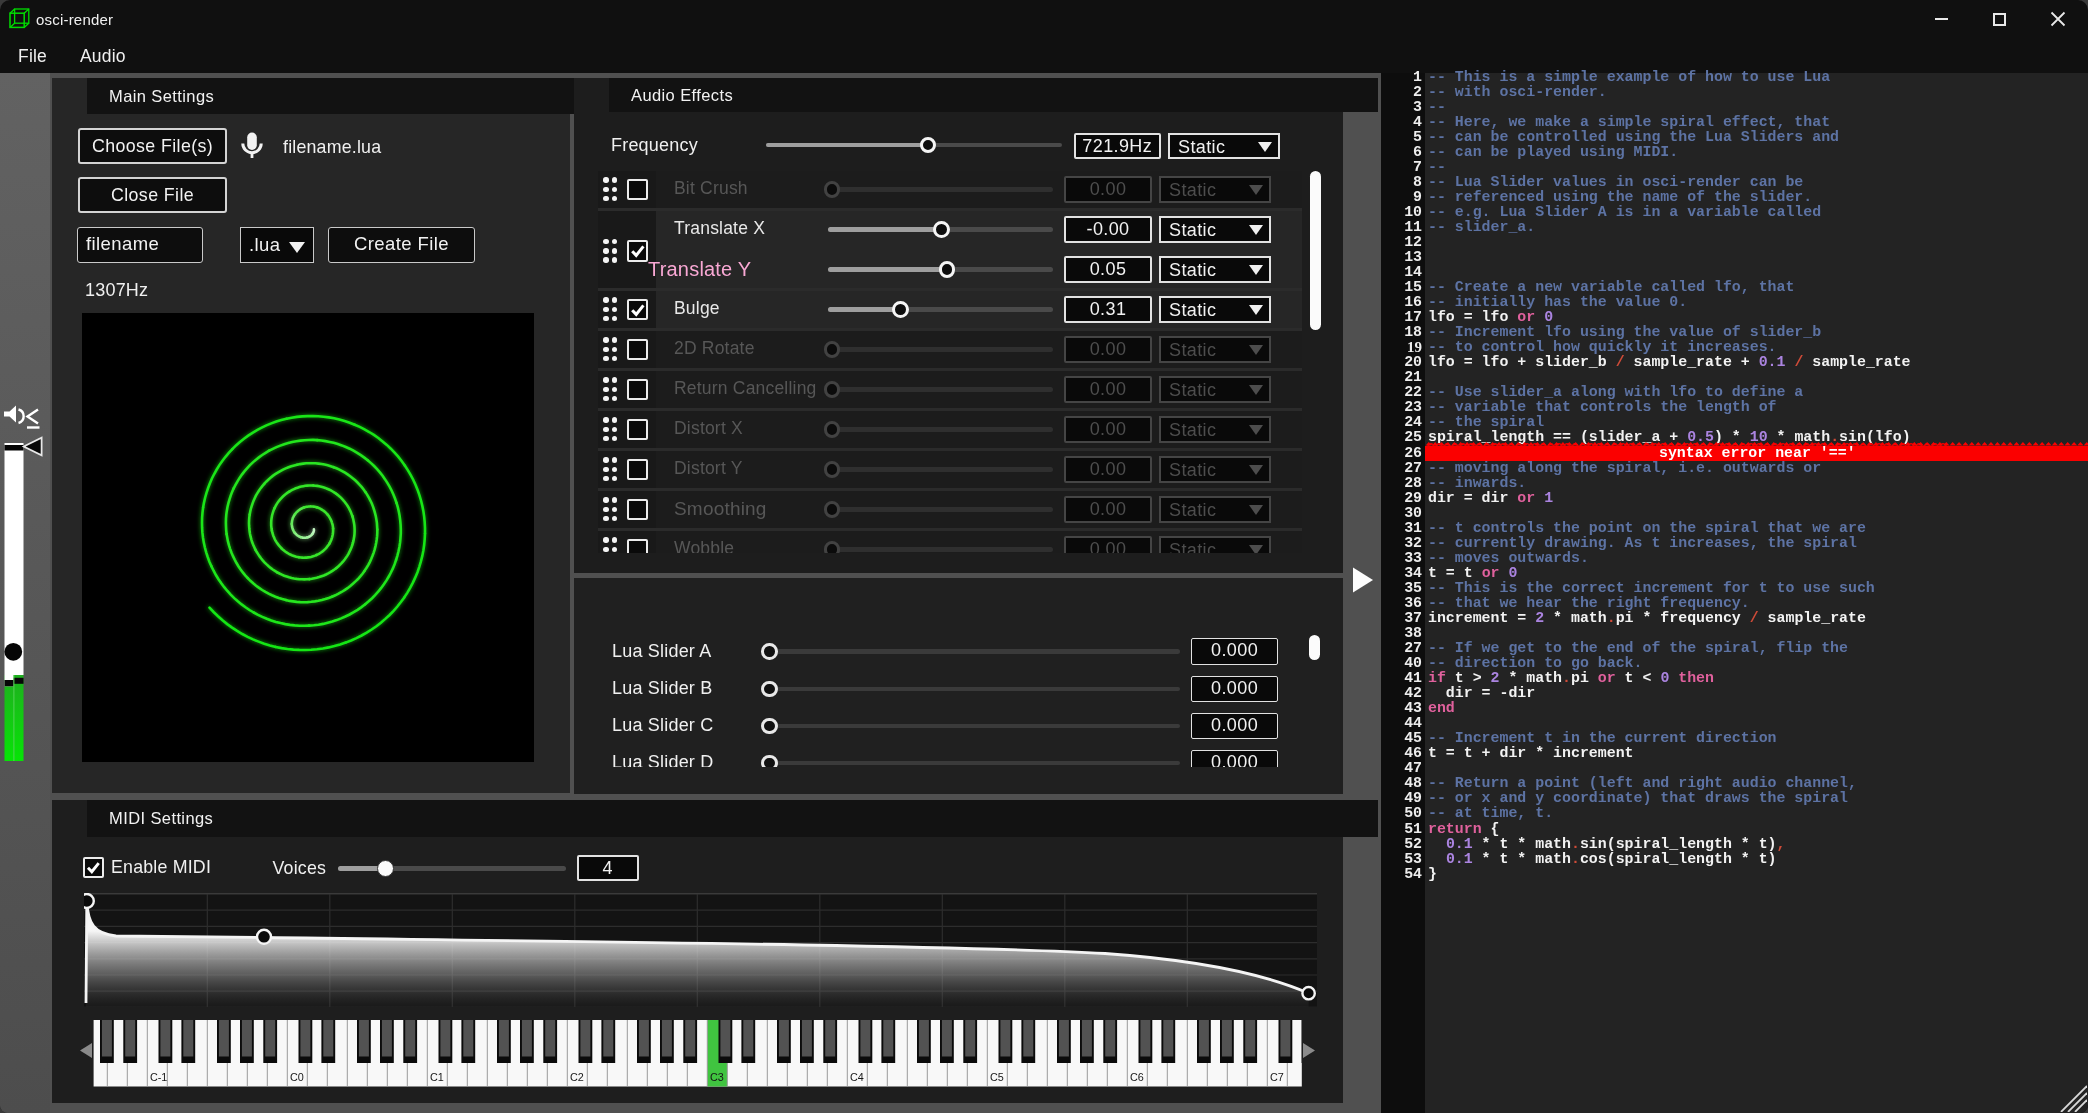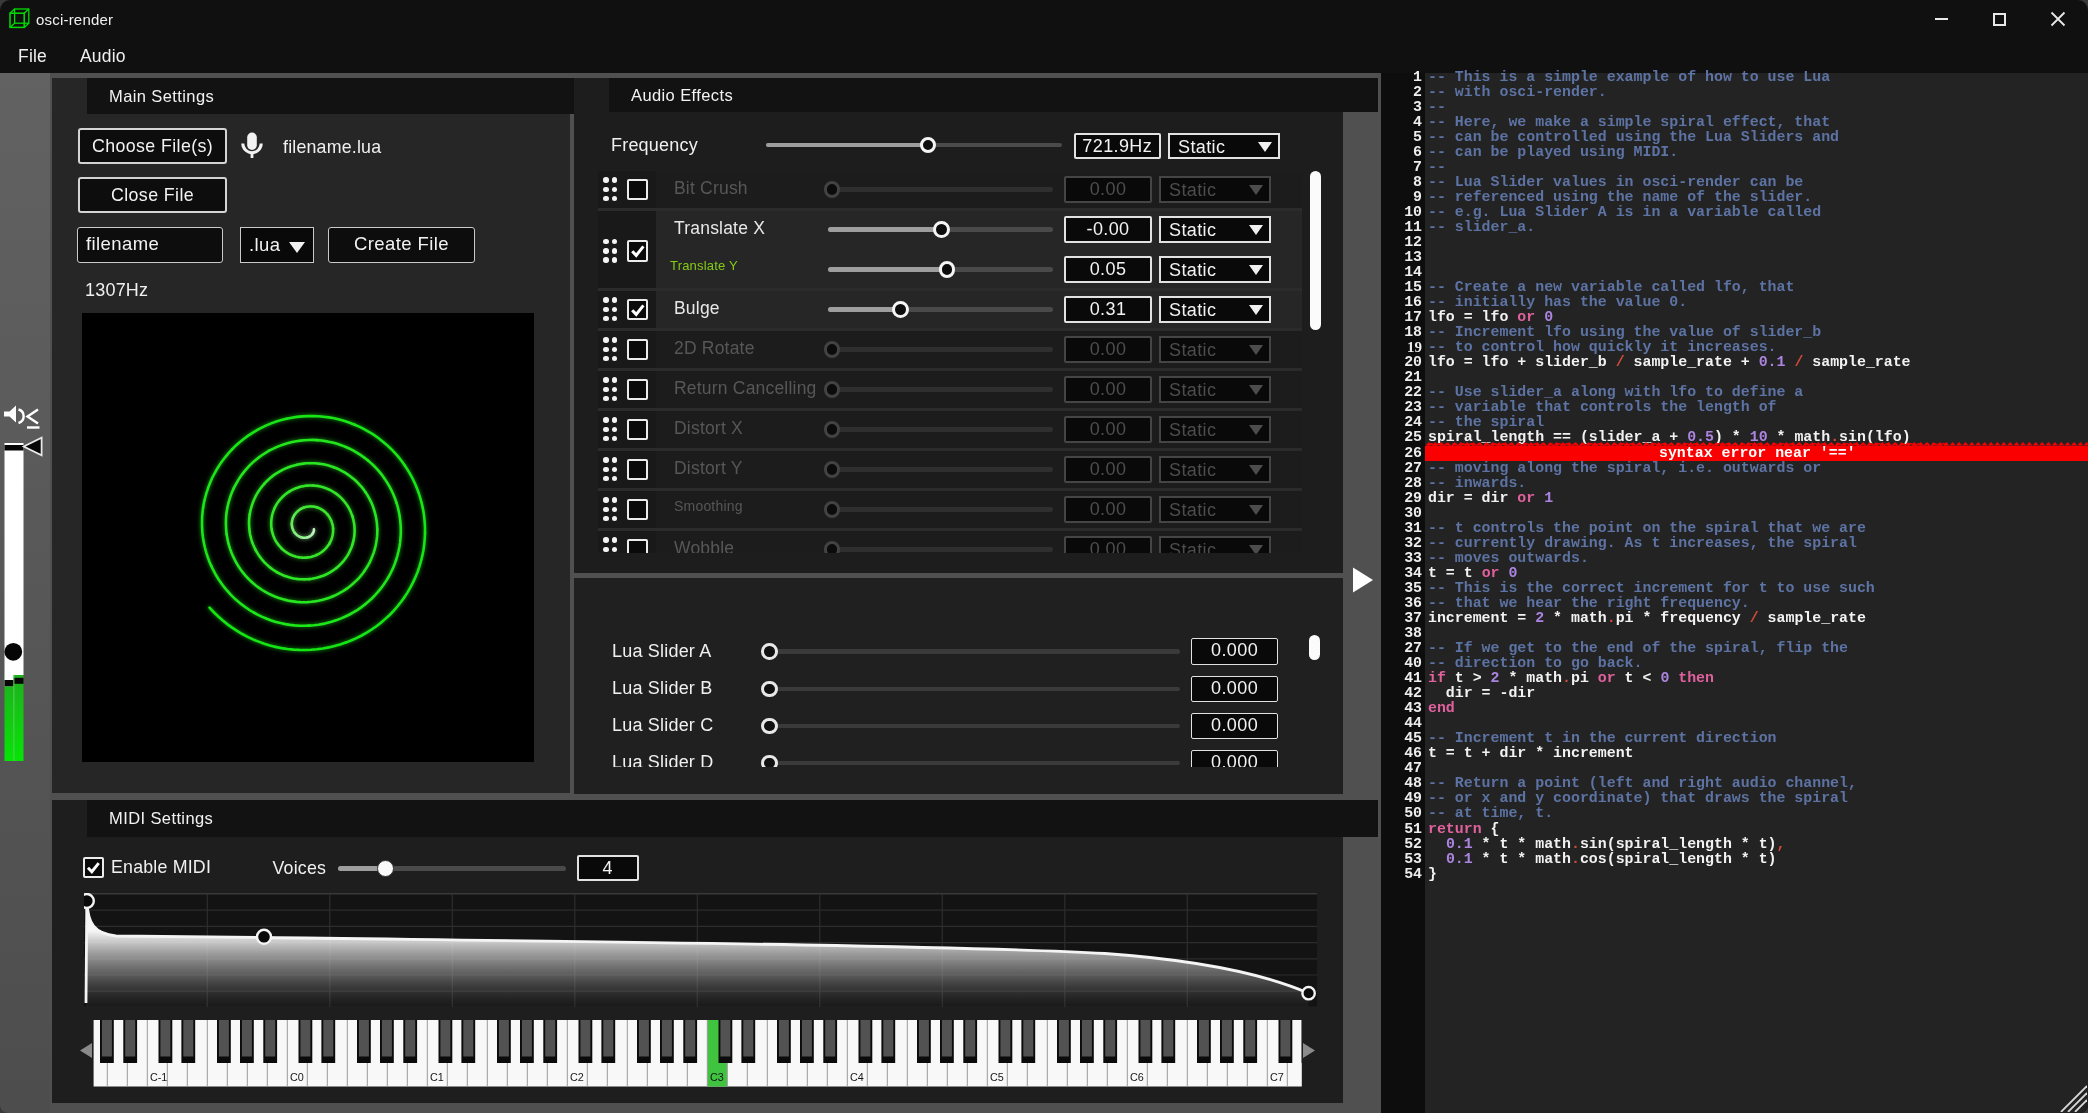--- a/index.html
+++ b/index.html
@@ -77,21 +77,21 @@
       <span style="top:9px;">Main Settings</span>
     </div>
 <div class="btn" style="left:78px;top:128px;width:149px;height:36px;font-size:17.8px;line-height:32px;">Choose File(s)</div>
 <svg class="abs" style="left:240px;top:131px" width="24" height="28" viewBox="0 0 24 28">
 <rect x="7.2" y="1.5" width="9.6" height="17.5" rx="4.8" fill="#f2f2f2"></rect>
 <path d="M2.8 12.5 a9.2 9.2 0 0 0 18.4 0" fill="none" stroke="#f2f2f2" stroke-width="3"></path>
 <rect x="10.6" y="21.5" width="2.8" height="5.5" fill="#f2f2f2"></rect>
 </svg>
 <div class="lbl" style="left:283px;top:137px;font-size:17.8px;">filename.lua</div>
 <div class="btn" style="left:78px;top:177px;width:149px;height:36px;font-size:17.8px;line-height:32px;">Close File</div>
-<div class="btn" style="left:77px;top:227px;width:146px;height:36px;font-size:18.5px;line-height:32px;text-align:left;padding-left:8px;border-width:1.6px;border-color:#c9c9c9;">filename</div>
+<div class="btn" style="left:77px;top:227px;width:126px;height:36px;font-size:18.5px;line-height:32px;text-align:left;padding-left:8px;border-width:1.6px;border-color:#c9c9c9;">filename</div>
 <div class="drop" style="left:240px;top:227px;width:74px;height:36px;border-width:1.6px;border-color:#c9c9c9;">
       <div class="t" style="top:6px;font-size:18.5px;">.lua</div>
       <div class="tri" style="left:48px;top:14px;border-left-width:8px;border-right-width:8px;border-top-width:11px;"></div>
     </div>
 <div class="btn" style="left:328px;top:227px;width:147px;height:36px;font-size:18.5px;line-height:32px;border-width:1.6px;border-color:#c9c9c9;">Create File</div>
 <div class="lbl" style="left:85px;top:280px;font-size:18px;">1307Hz</div>
 <div class="abs" style="left:82px;top:313px;width:452px;height:449px;background:#000;"></div>
 <svg class="abs" style="left:82px;top:313px" width="452" height="449" viewBox="82 313 452 449">
       <g fill="none" stroke-width="3.4" stroke-linecap="round" opacity="0.55" filter="url(#blur1)">
         <path d="M313.9,529.4 L313.9,529.7 L313.9,530.1 L313.9,530.5 L313.8,530.9 L313.7,531.2 L313.6,531.6 L313.5,532.0 L313.3,532.4 L313.2,532.7 L313.0,533.1 L312.7,533.5 L312.5,533.8" stroke="rgb(195,246,195)"></path>
@@ -262,21 +262,21 @@
         </svg>
 <div class="lbl" style="left:674px;top:218.4px;font-size:17.5px;color:#e8e8e8;">Translate X</div>
 <div class="track" style="left:828px;top:227.1px;width:225px;height:4.6px;background:#4a4a4a;"></div>
 <div class="track" style="left:828px;top:227.1px;width:113.39999999999998px;height:4.6px;background:#9e9e9e;"></div>
 <div class="knob" style="left:933.0px;top:221.0px;width:16.8px;height:16.8px;border:3.4px solid #f5f5f5;background:#0d0d0d;"></div>
 <div class="vbox" style="left:1064px;top:216.20000000000002px;width:88px;height:26.5px;font-size:18px;line-height:22.5px;">-0.00</div>
 <div class="drop" style="left:1159px;top:216.20000000000002px;width:112px;height:26.5px;">
           <div class="t" style="top:1.8px;font-size:18px;">Static</div>
           <div class="tri" style="left:88px;top:7.3px;"></div>
         </div>
-<div class="lbl" style="left:670px;top:258.4px;font-size:13px;color:#84cc16;">Translate Y</div>
+<div class="lbl" style="left:648px;top:258.4px;font-size:20px;color:#f9a8d4;">Translate Y</div>
 <div class="track" style="left:828px;top:267.09999999999997px;width:225px;height:4.6px;background:#4a4a4a;"></div>
 <div class="track" style="left:828px;top:267.09999999999997px;width:119px;height:4.6px;background:#9e9e9e;"></div>
 <div class="knob" style="left:938.6px;top:261.0px;width:16.8px;height:16.8px;border:3.4px solid #f5f5f5;background:#0d0d0d;"></div>
 <div class="vbox" style="left:1064px;top:256.2px;width:88px;height:26.5px;font-size:18px;line-height:22.5px;">0.05</div>
 <div class="drop" style="left:1159px;top:256.2px;width:112px;height:26.5px;">
           <div class="t" style="top:1.8px;font-size:18px;">Static</div>
           <div class="tri" style="left:88px;top:7.3px;"></div>
         </div>
 <div class="abs" style="left:656px;top:290.5px;width:646px;height:37.7px;background:#262626;"></div>
 <div class="abs" style="left:598px;top:290.5px;width:58px;height:37.7px;background:#191919;"></div>
@@ -369,21 +369,21 @@
         </div>
 <div class="abs" style="left:656px;top:490.5px;width:646px;height:37.7px;background:#1c1c1c;"></div>
 <div class="abs" style="left:598px;top:490.5px;width:58px;height:37.7px;background:#191919;"></div>
 <div class="dot" style="left:603.1999999999999px;top:497.45000000000005px;"></div>
 <div class="dot" style="left:603.1999999999999px;top:506.65000000000003px;"></div>
 <div class="dot" style="left:603.1999999999999px;top:515.85px;"></div>
 <div class="dot" style="left:611.9px;top:497.45000000000005px;"></div>
 <div class="dot" style="left:611.9px;top:506.65000000000003px;"></div>
 <div class="dot" style="left:611.9px;top:515.85px;"></div>
 <div class="cb" style="left:626.5px;top:498.65000000000003px;"></div>
-<div class="lbl" style="left:674px;top:498.35px;font-size:14px;color:#575757;">Smoothing</div>
+<div class="lbl" style="left:674px;top:498.35px;font-size:19px;color:#575757;">Smoothing</div>
 <div class="track" style="left:828px;top:507.05px;width:225px;height:4.6px;background:#2f2f2f;"></div>
 <div class="knob" style="left:823.6px;top:500.95000000000005px;width:16.8px;height:16.8px;border:3.4px solid #424242;background:#0b0b0b;"></div>
 <div class="vbox dis" style="left:1064px;top:496.15000000000003px;width:88px;height:26.5px;font-size:18px;line-height:22.5px;">0.00</div>
 <div class="drop dis" style="left:1159px;top:496.15000000000003px;width:112px;height:26.5px;">
           <div class="t" style="top:1.8px;font-size:18px;">Static</div>
           <div class="tri" style="left:88px;top:7.3px;"></div>
         </div>
 <div class="abs" style="left:656px;top:530.5px;width:646px;height:37.7px;background:#1c1c1c;"></div>
 <div class="abs" style="left:598px;top:530.5px;width:58px;height:37.7px;background:#191919;"></div>
 <div class="dot" style="left:603.1999999999999px;top:537.4499999999999px;"></div>

